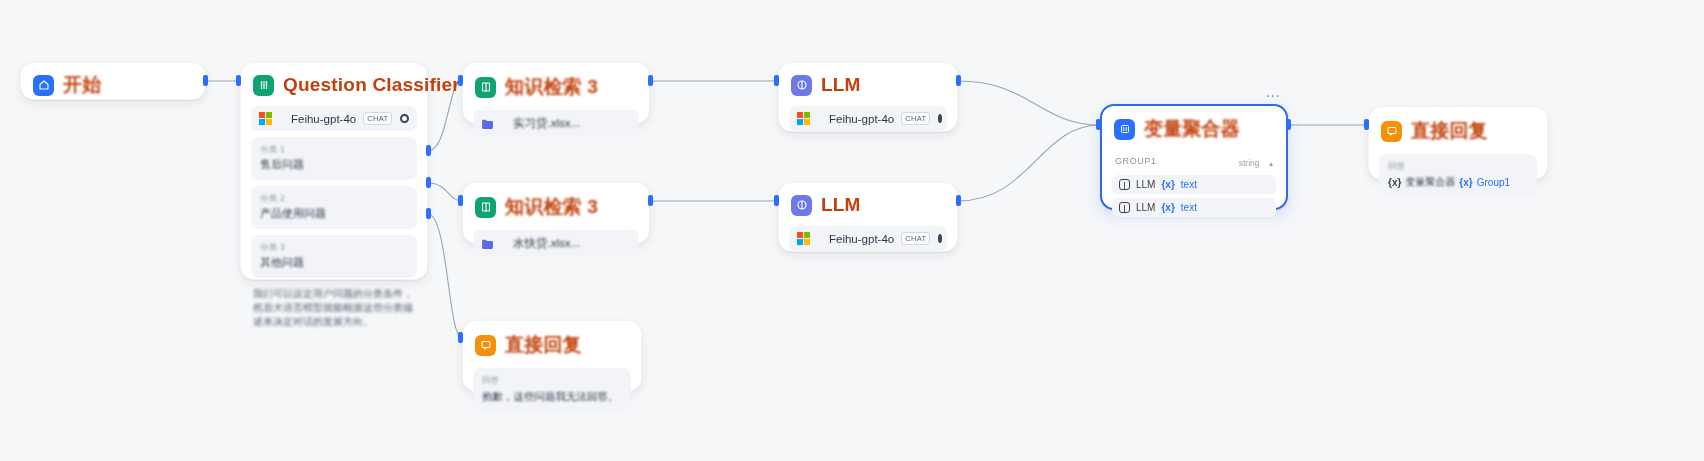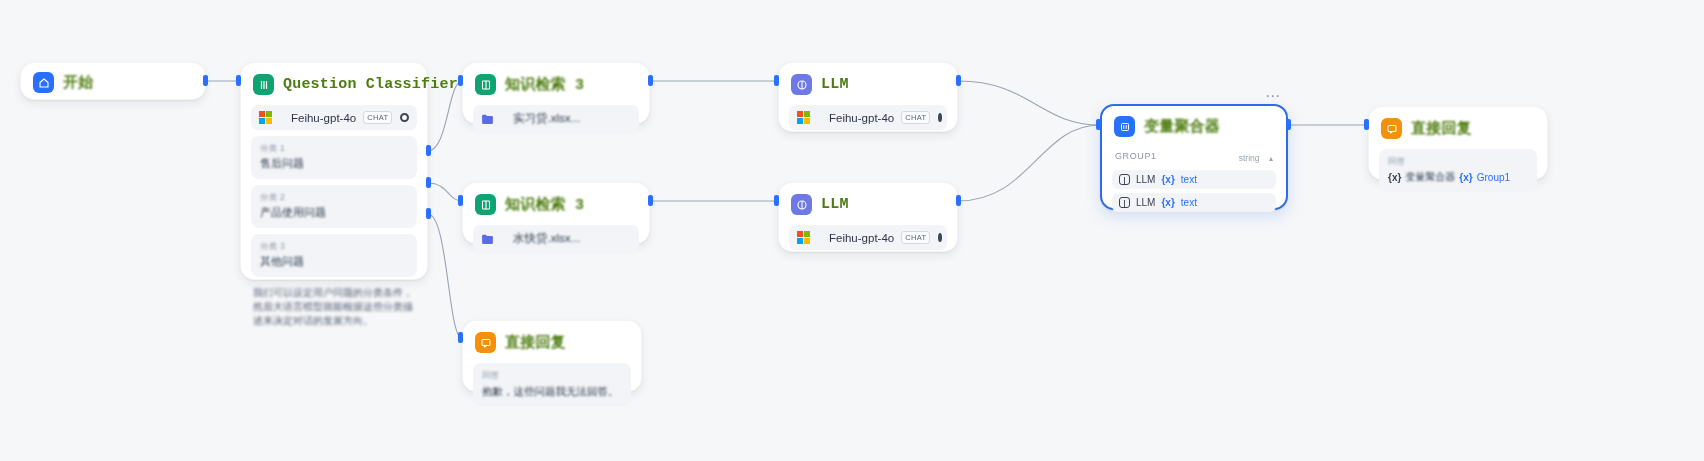--- a/index.html
+++ b/index.html
@@ -29,26 +29,25 @@
   .node.selected {
     border: 2px solid #2E6BE6;
     box-shadow: 0 1px 2px rgba(16,24,40,0.06), 0 6px 16px rgba(46,107,230,0.18);
   }
   .node-head {
     display: flex; align-items: center;
     gap: 9px;
     padding: 11px 12px 10px 12px;
   }
   .node-title {
-    font-size: 15px;
+    font-size: 19px;
     font-weight: bold;
-    color: #4d7c0f;
+    color: #c2410c;
     letter-spacing: .2px;
     white-space: nowrap;
-    font-family: Liberation Mono, monospace;
   }
   .node-icon {
     width: 21px; height: 21px;
     border-radius: 6px;
     display: flex; align-items: center; justify-content: center;
     flex: none;
     color: #fff;
   }
   .ic-start { background: #2970FF; }
   .ic-classifier { background: #0EA371; }

